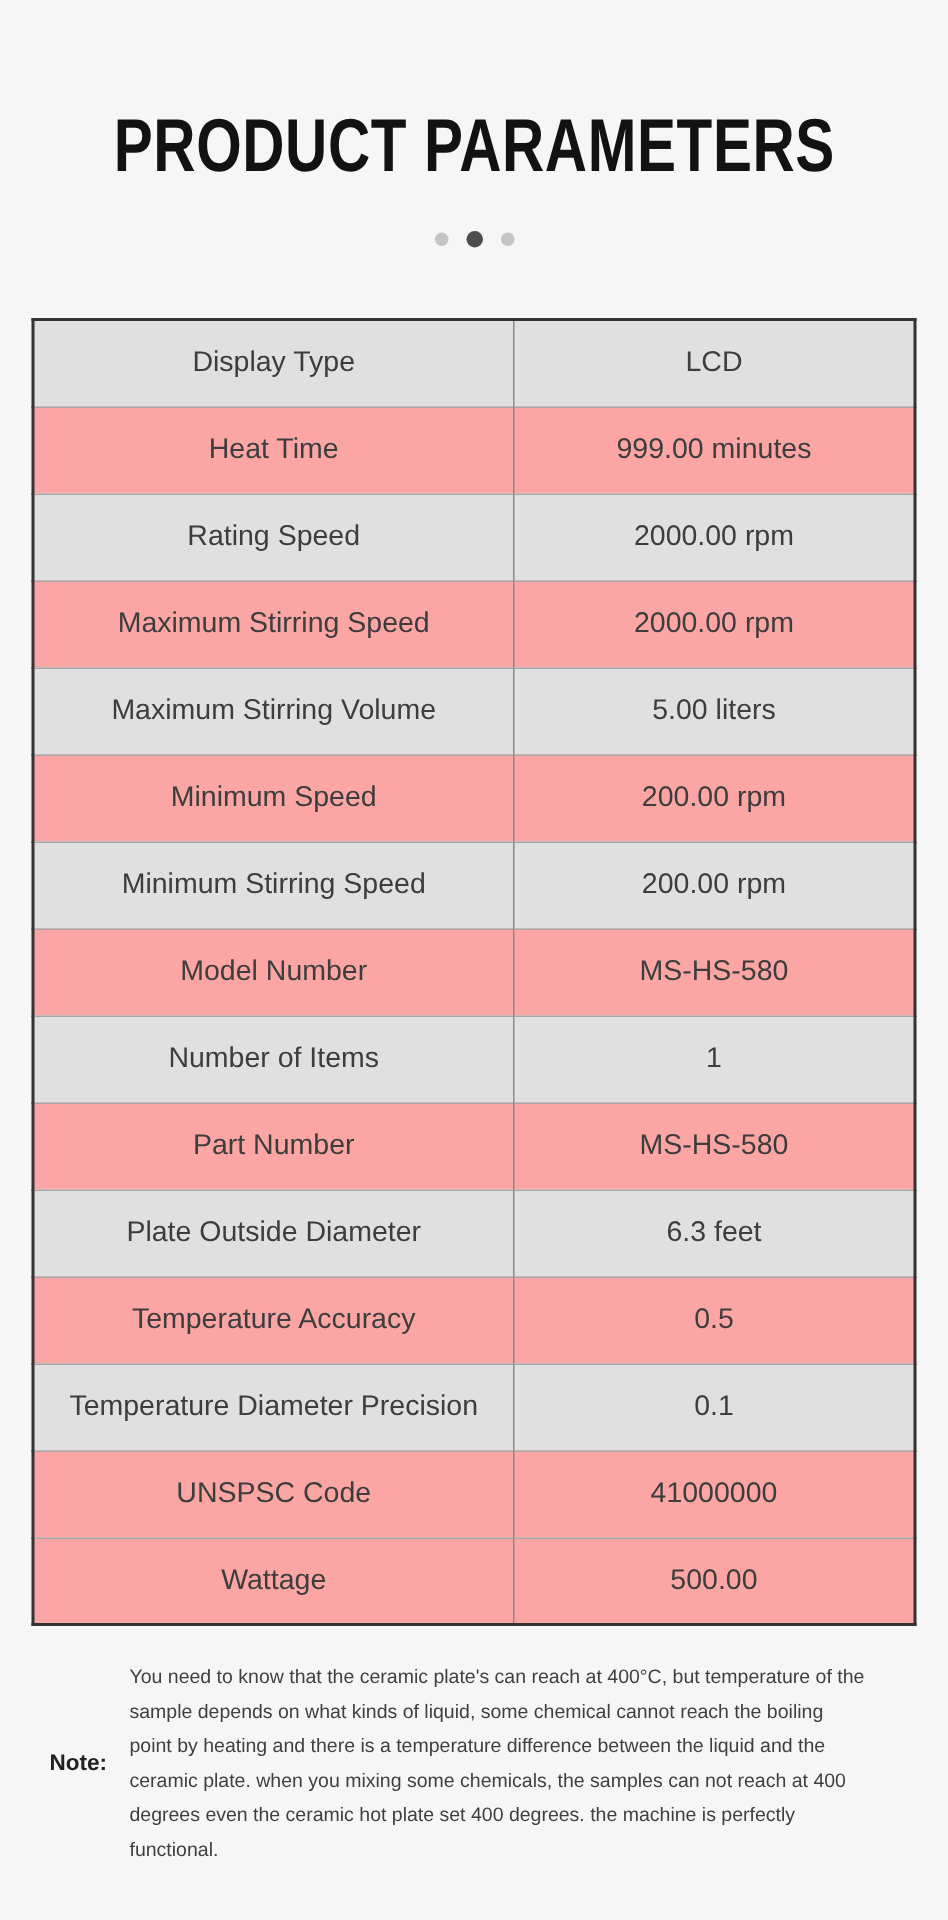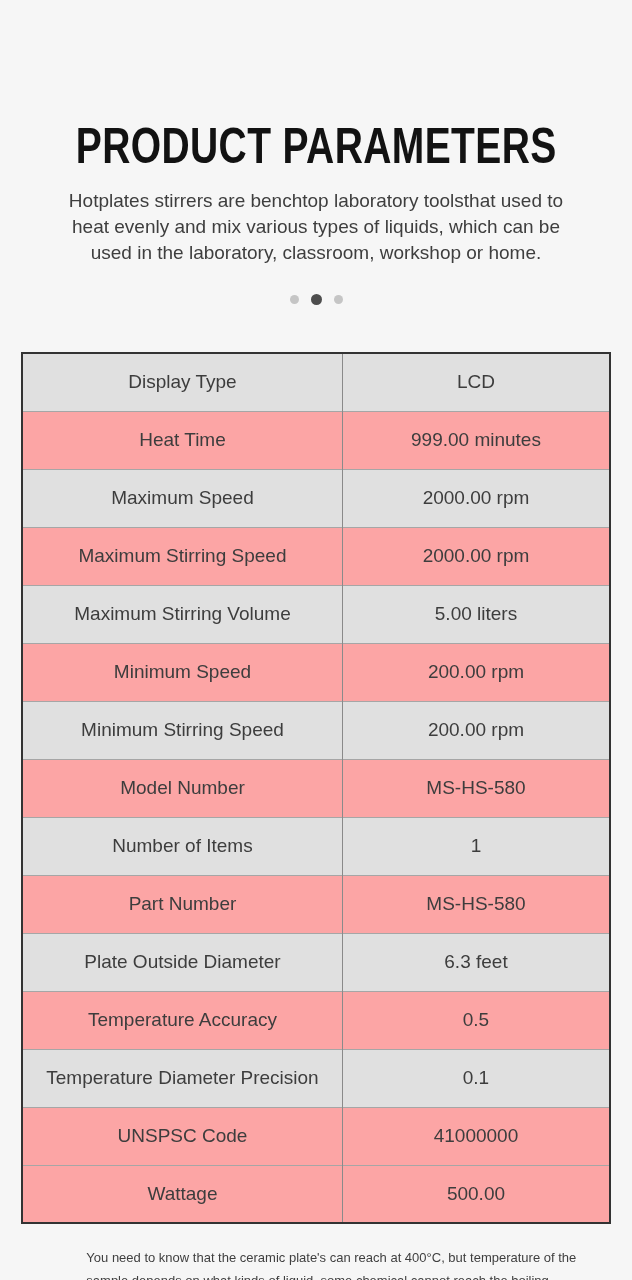--- a/index.html
+++ b/index.html
@@ -7,21 +7,21 @@
   body { font-family: "Liberation Sans", sans-serif; }
   .page {
     position: relative;
     width: 632px;
     height: 1280px;
     background: #f6f6f6;
     overflow: hidden;
     margin: 0 auto;
   }
   .title-wrap {
-    padding-top: 117px;
+    padding-top: 68px;
     text-align: center;
   }
   .page-title {
     display: inline-block;
     font-size: 50px;
     font-weight: 700;
     color: #121212;
     letter-spacing: 0.5px;
     transform: scaleX(0.78);
     transform-origin: center;
@@ -100,21 +100,20 @@
 </style>
 </head>
 <body>
 
 <div class="page">
 
   <div class="title-wrap">
     <h1 class="page-title">PRODUCT PARAMETERS</h1>
   </div>
 
-  <p class="page-description">Hotplates stirrers are benchtop laboratory toolsthat used to heat evenly and mix various types of liquids, which can be used in the laboratory, classroom, workshop or home.</p>
 
   <div class="dots" id="dots">
       <span class="dot"></span>
       <span class="dot active"></span>
       <span class="dot"></span>
     </div>
 
   <table class="params">
     <colgroup>
         <col class="c1">
@@ -123,21 +122,21 @@
     <tbody id="param-rows">
         <tr class="shaded">
           <td>Display Type</td>
           <td>LCD</td>
         </tr>
         <tr class="plain">
           <td>Heat Time</td>
           <td>999.00 minutes</td>
         </tr>
         <tr class="shaded">
-          <td>Maximum Speed</td>
+          <td>Rating Speed</td>
           <td>2000.00 rpm</td>
         </tr>
         <tr class="plain">
           <td>Maximum Stirring Speed</td>
           <td>2000.00 rpm</td>
         </tr>
         <tr class="shaded">
           <td>Maximum Stirring Volume</td>
           <td>5.00 liters</td>
         </tr>

